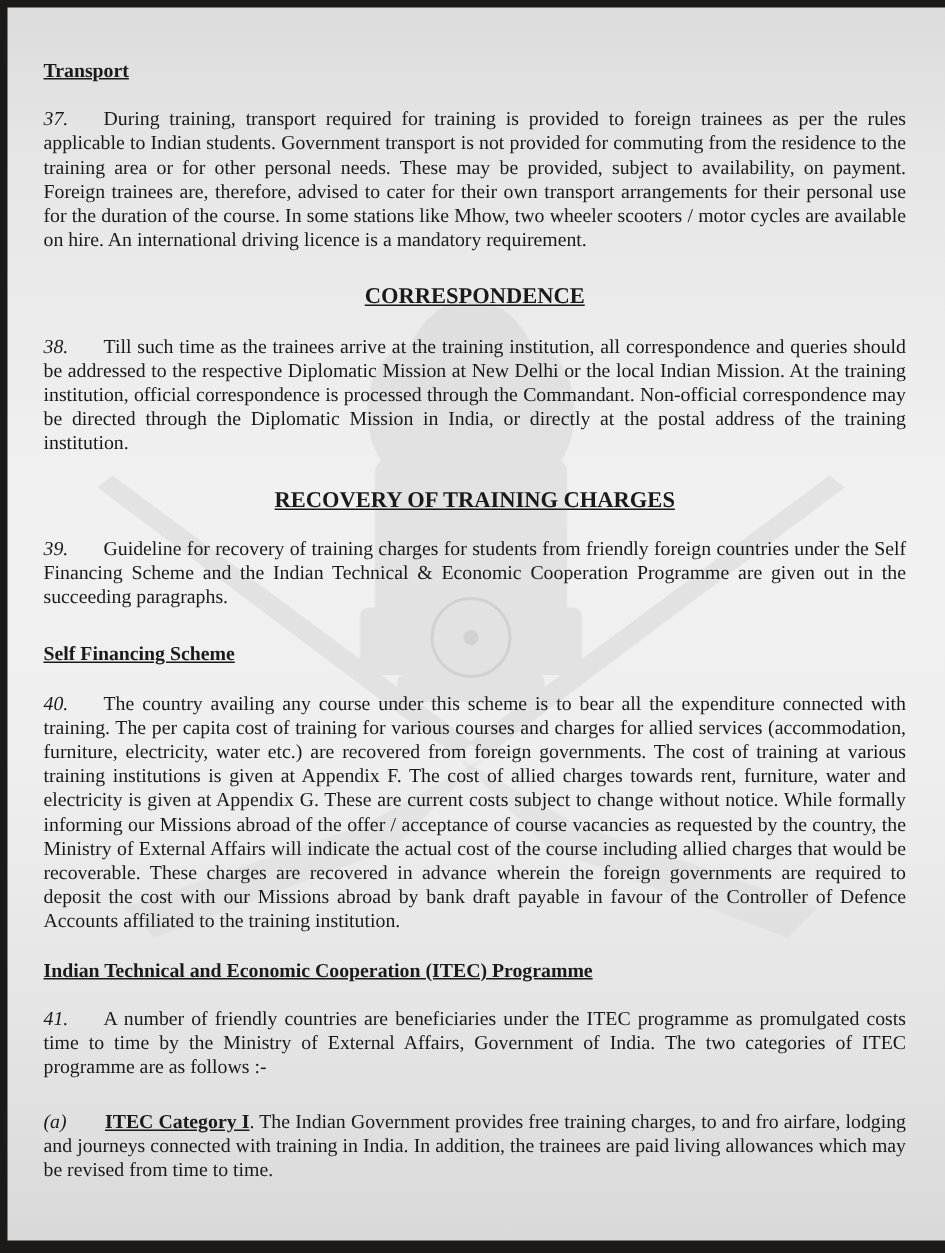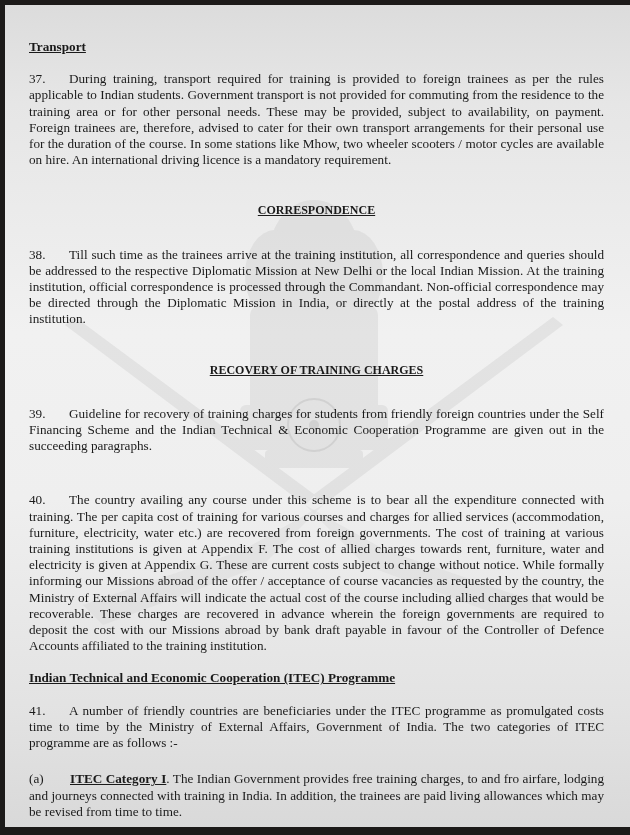--- a/index.html
+++ b/index.html
@@ -9,23 +9,23 @@
     background: linear-gradient(180deg, #dcdcdc 0%, #e6e6e6 12%, #f1f1f1 40%, #efefef 60%, #e3e3e3 85%, #d9d9d9 100%);
     overflow: hidden;
     padding-left: 20px;
   }
   .watermark { position: absolute; left: 0; top: 0; width: 618px; height: 822px; pointer-events: none; }
   .content {
     position: absolute; left: 24px; top: 34px; width: 575px;
     font-family: "Liberation Serif", serif; font-size: 13.2px; line-height: 16.2px; color: #1a1a1a;
   }
   .h-left { font-weight: bold; text-decoration: underline; margin: 0; font-size: 13.2px; }
-  .h-center { font-weight: bold; text-decoration: underline; text-align: center; margin: 12px; font-size: 12px; }
+  .h-center { font-weight: bold; text-decoration: underline; text-align: center; margin: 0; font-size: 15px; }
   p.para { margin: 0; text-align: justify; }
-  .num { display: inline-block; width: 40px; }
+  .num { display: inline-block; width: 40px; font-style: italic; }
   .sub { margin-left: 40px; text-align: justify; }
   .sub .num { width: 41px; }
   .sub .label { font-weight: bold; text-decoration: underline; margin-top: 36px; }
   .gap-s { height: 16px; }
   .gap-m { height: 22px; }
   .gap-l { height: 20px; }
 </style>
 </head>
 <body>
 
@@ -66,20 +66,21 @@
     </p>
     <div class="gap-m"></div>
 
     <h3 class="h-center">RECOVERY OF TRAINING CHARGES</h3>
     <div class="gap-s"></div>
     <p class="para">
       <span class="num">39.</span><span>Guideline for recovery of training charges for students from friendly foreign countries under the Self Financing Scheme and the Indian Technical &amp; Economic Cooperation Programme are given out in the succeeding paragraphs.</span>
     </p>
     <div class="gap-m"></div>
 
+    <h3 class="h-left">Self Financing Scheme</h3>
     <div class="gap-s"></div>
     <p class="para">
       <span class="num">40.</span><span>The country availing any course under this scheme is to bear all the expenditure connected with training. The per capita cost of training for various courses and charges for allied services (accommodation, furniture, electricity, water etc.)  are recovered from foreign governments. The cost of training at various training institutions is given at Appendix F. The cost of allied charges towards rent, furniture, water and electricity is given at Appendix G. These are current costs subject to change without notice. While formally informing our Missions abroad of the offer / acceptance of course vacancies as requested by the country, the Ministry of External Affairs will indicate the actual cost of the course including allied charges that would be recoverable. These charges are recovered in advance wherein the foreign governments are required to deposit the cost with our Missions abroad by bank draft payable in favour of the Controller of Defence Accounts affiliated to the training institution.</span>
     </p>
     <div class="gap-s"></div>
 
     <h3 class="h-left">Indian Technical and Economic Cooperation (ITEC) Programme</h3>
     <div class="gap-s"></div>
     <p class="para">
       <span class="num">41.</span><span>A number of friendly countries are beneficiaries under the ITEC programme as promulgated costs time to time by the Ministry of External Affairs, Government of India.  The two categories of ITEC programme are as follows :-</span>

